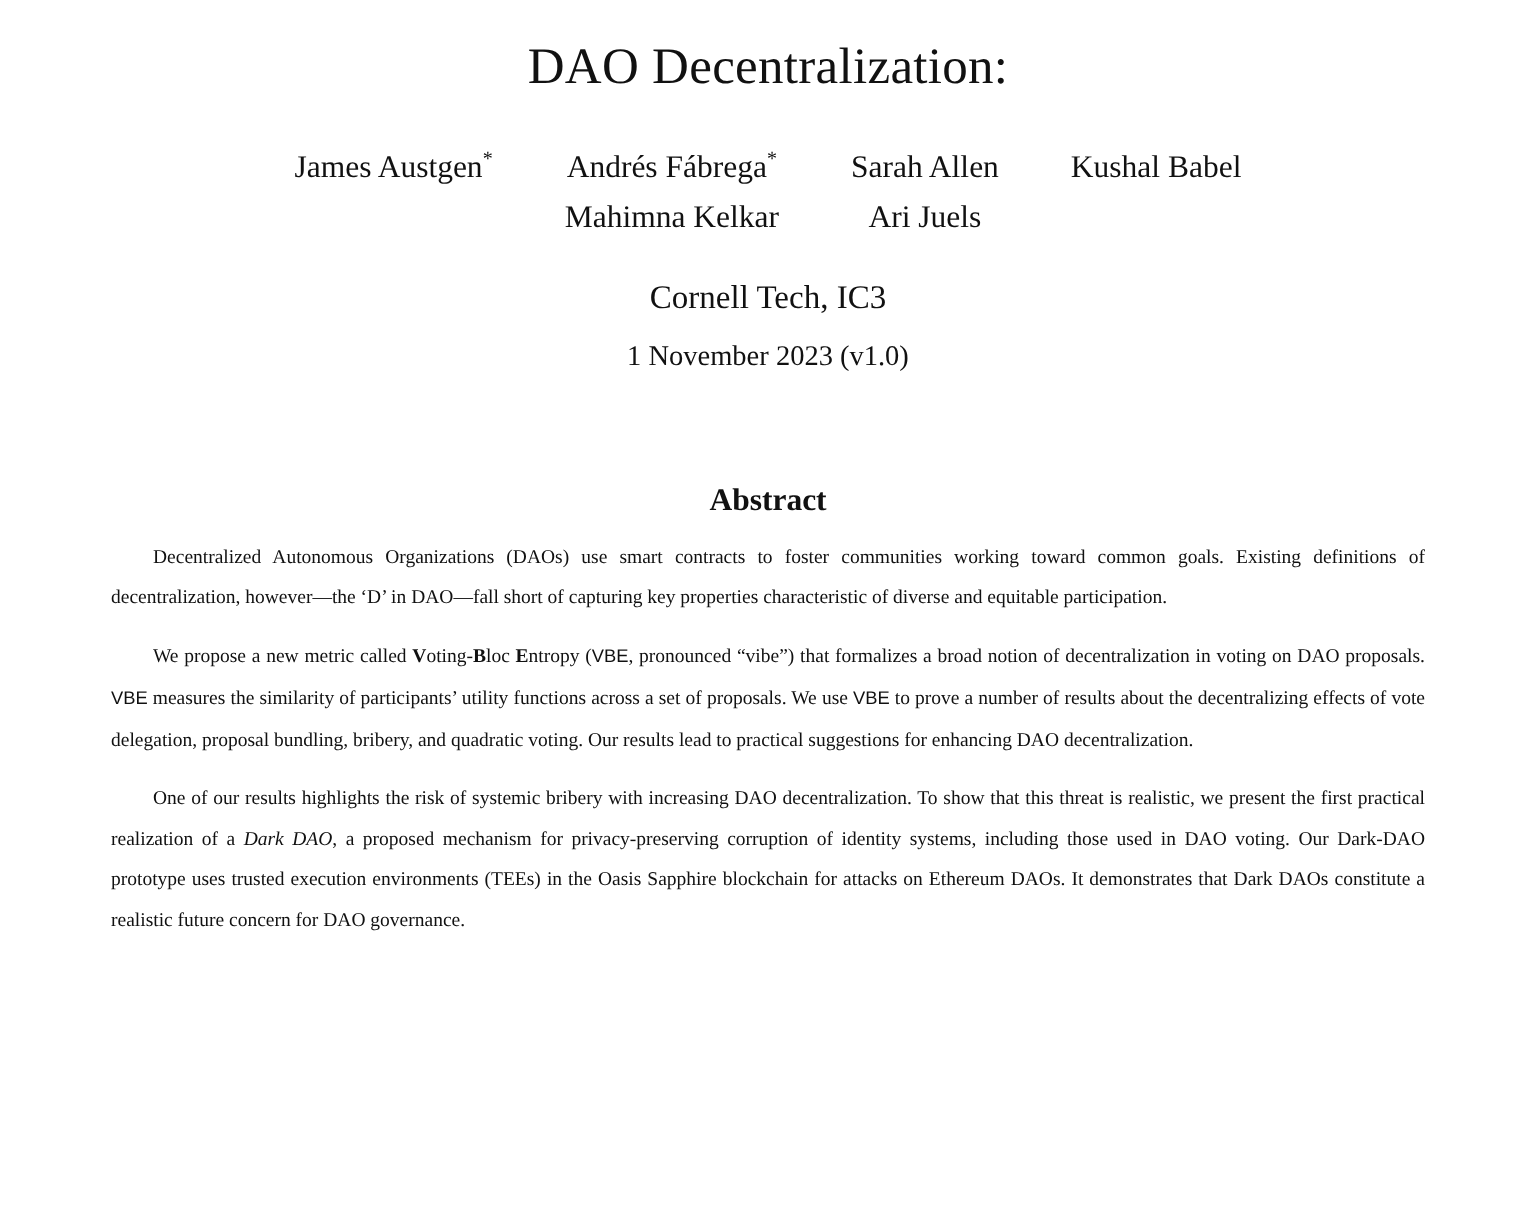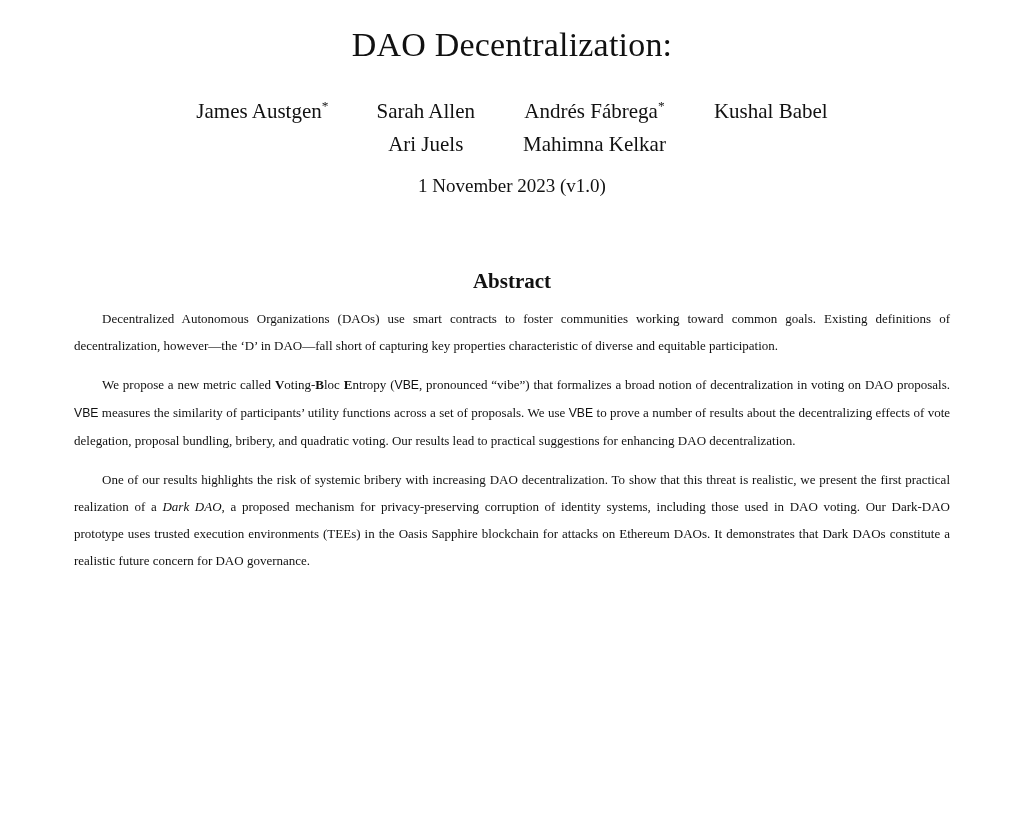--- a/index.html
+++ b/index.html
@@ -95,32 +95,33 @@
 
     <h1 class="title">
       <span class="title-line">DAO Decentralization:</span>
     </h1>
 
     <div class="authors">
       <div class="author-col">
         <span class="author"><span>James Austgen</span><sup>*</sup></span>
       </div>
       <div class="author-col">
+        <span class="author"><span>Andrés Fábrega</span><sup>*</sup></span>
+        <span class="author"><span>Mahimna Kelkar</span><sup></sup></span>
+      </div>
+      <div class="author-col">
         <span class="author"><span>Sarah Allen</span><sup></sup></span>
         <span class="author"><span>Ari Juels</span><sup></sup></span>
-      </div>
-      <div class="author-col">
-        <span class="author"><span>Andrés Fábrega</span><sup>*</sup></span>
-        <span class="author"><span>Mahimna Kelkar</span><sup></sup></span>
       </div>
       <div class="author-col">
         <span class="author"><span>Kushal Babel</span><sup></sup></span>
       </div>
     </div>
 
+    <div class="affiliation">Cornell Tech, IC3</div>
     <div class="date">1 November 2023 (v1.0)</div>
 
     <div class="abstract">
       <div class="abstract-heading">Abstract</div>
       <p class="abs-p"><span>Decentralized Autonomous Organizations (DAOs) use smart contracts to foster communities working toward common goals.  Existing definitions of decentralization, however—the ‘D’ in DAO—fall short of capturing key properties characteristic of diverse and equitable participation.</span></p>
       <p class="abs-p"><span>We propose a new metric called </span><span class="seg-bold">V</span><span>oting-</span><span class="seg-bold">B</span><span>loc </span><span class="seg-bold">E</span><span>ntropy (</span><span class="seg-sans">VBE</span><span>, pronounced “vibe”) that formalizes a broad notion of decentralization in voting on DAO proposals.  </span><span class="seg-sans">VBE</span><span> measures the similarity of participants’ utility functions across a set of proposals.  We use </span><span class="seg-sans">VBE</span><span> to prove a number of results about the decentralizing effects of vote delegation, proposal bundling, bribery, and quadratic voting.  Our results lead to practical suggestions for enhancing DAO decentralization.</span></p>
       <p class="abs-p"><span>One of our results highlights the risk of systemic bribery with increasing DAO decentralization.  To show that this threat is realistic, we present the first practical realization of a </span><span class="seg-italic">Dark DAO</span><span>, a proposed mechanism for privacy-preserving corruption of identity systems, including those used in DAO voting.  Our Dark-DAO prototype uses trusted execution environments (TEEs) in the Oasis Sapphire blockchain for attacks on Ethereum DAOs. It demonstrates that Dark DAOs constitute a realistic future concern for DAO governance.</span></p>
     </div>
 
   </div>

